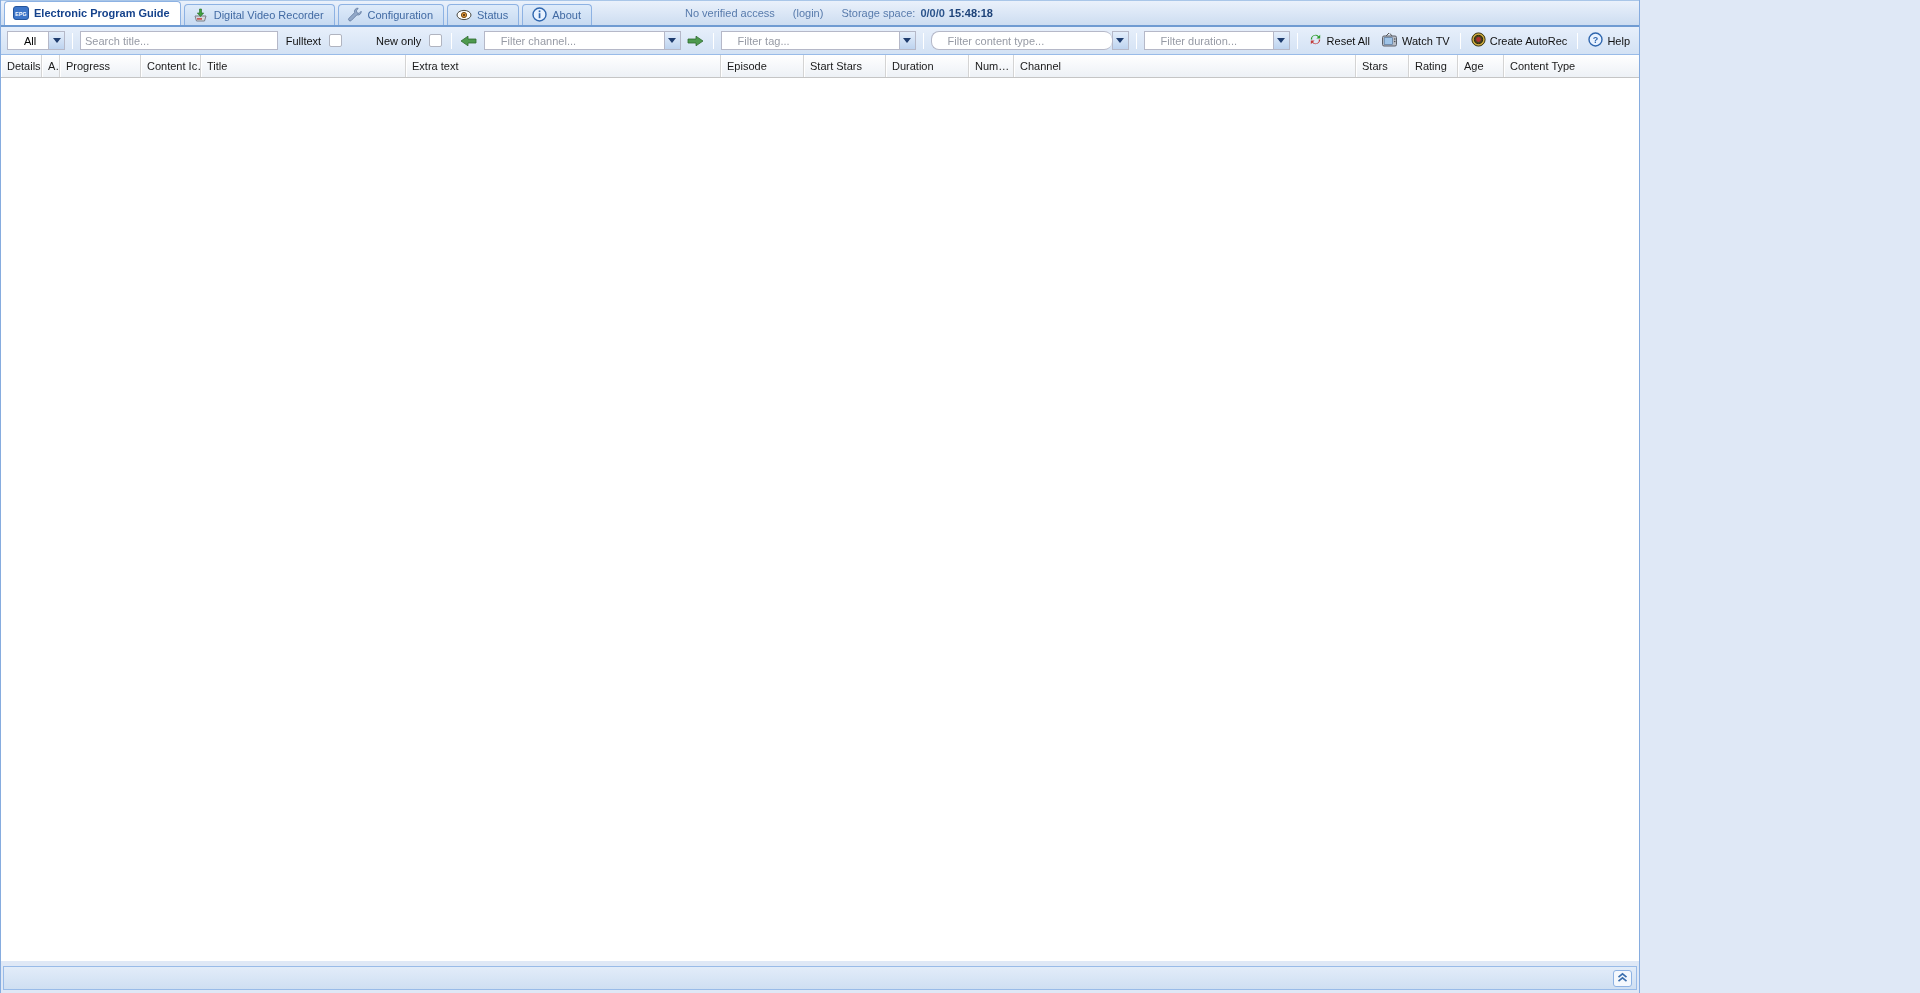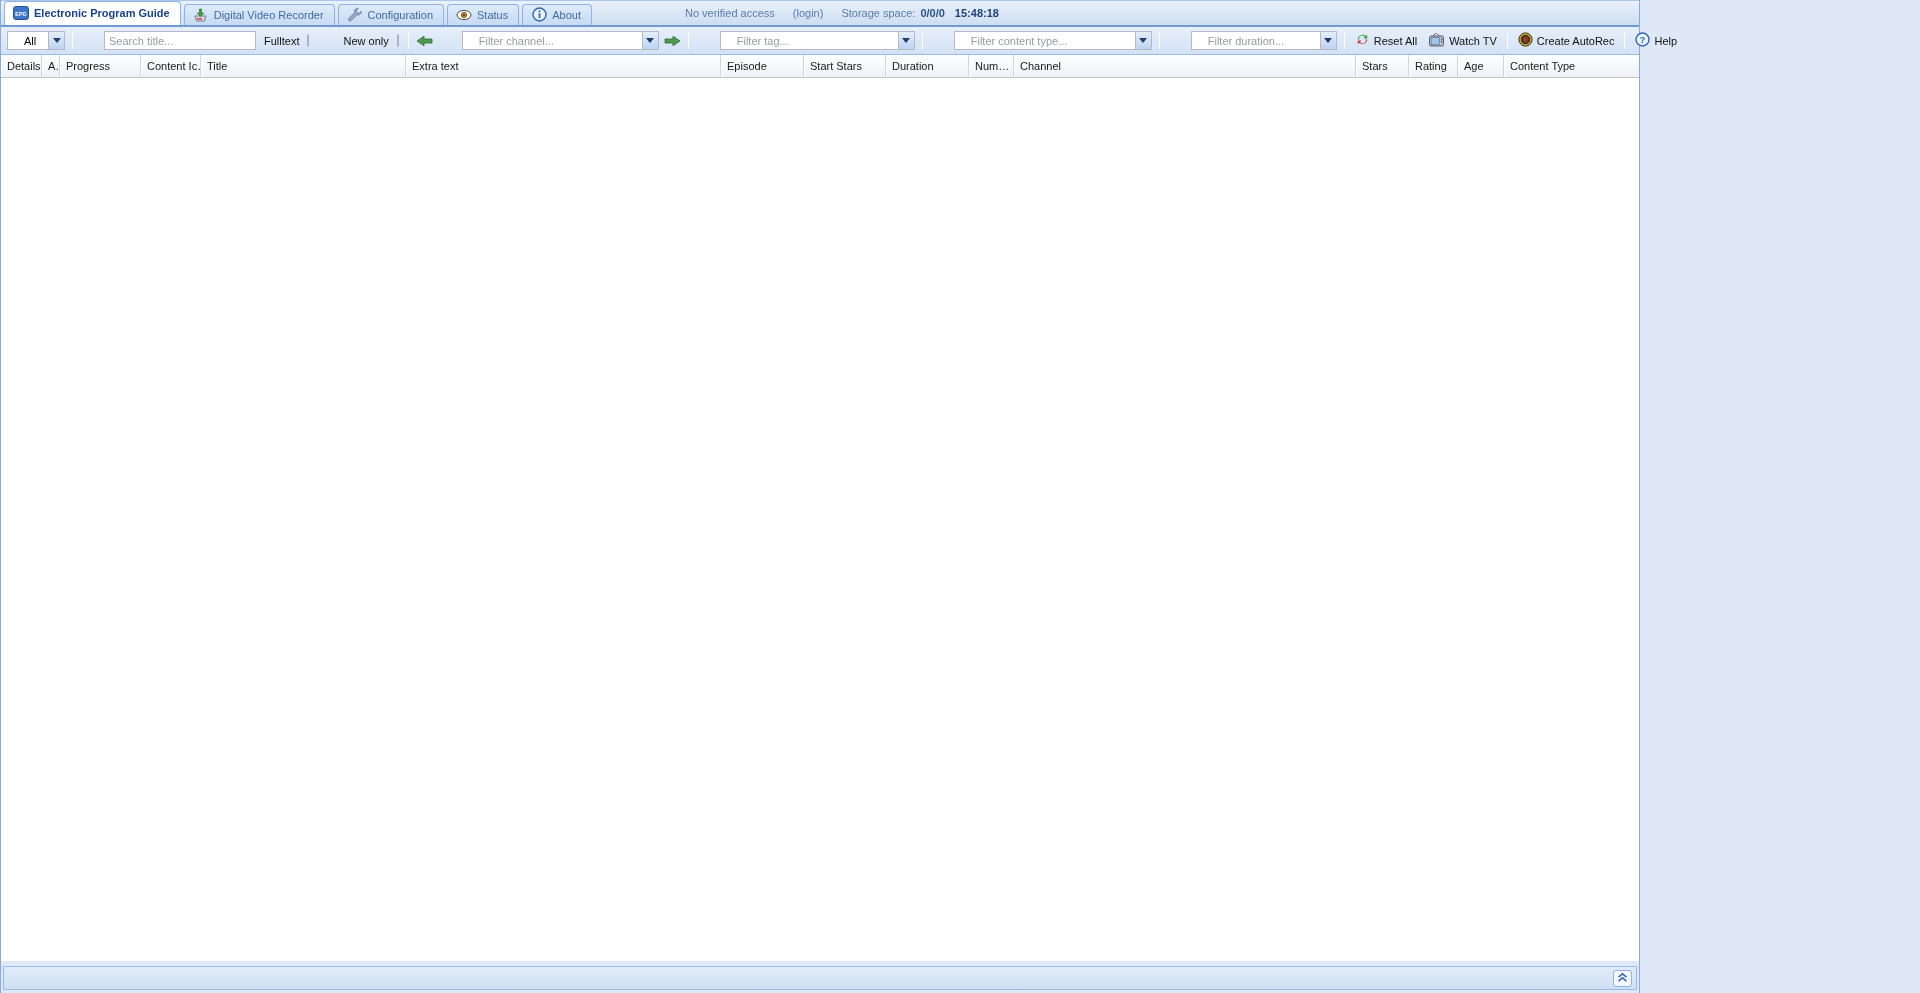--- a/index.html
+++ b/index.html
@@ -64,21 +64,21 @@
     padding: 0 6px; gap: 5px;
     white-space: nowrap;
   }
   .tb-sep { width: 1px; height: 16px; background: #a9bfd6; border-right: 1px solid #ffffff; margin: 0 2px; }
   .field {
     height: 19px; background: #fff;
     border: 1px solid #b5b8c8;
     display: inline-flex; align-items: center;
     padding: 0 4px; color: #000;
   }
-  input.field { outline: none; font-family: "Liberation Sans", sans-serif; font-size: 11px; margin-left: 24px; }
+  input.field { outline: none; font-family: "Liberation Sans", sans-serif; font-size: 11px; }
   input.field::placeholder { color: #979ba5; opacity: 1; }
   .combo { display: inline-flex; }
   .combo .combo-text { border-right: none; padding-left: 16px; }
   .combo-trigger {
     width: 17px; height: 19px;
     border: 1px solid #b5b8c8;
     background: linear-gradient(#e4eefb, #bdd3ef);
     display: inline-flex; align-items: center; justify-content: center;
     cursor: pointer;
   }
@@ -203,21 +203,21 @@
             <rect x="6.7" y="3.4" width="1.7" height="1.8" fill="#2f66ae"></rect>
           </svg>
       </span>
       <span>About</span>
     </div>
 
     <span class="strip-info" style="margin-left:90px;">No verified access</span>
     <span class="strip-info link" style="margin-left:18px;">(login)</span>
     <span class="strip-info" style="margin-left:18px;">Storage space:</span>
     <span class="strip-info strip-sp" style="margin-left:5px;">0/0/0</span>
-    <span class="strip-info strip-clock" style="margin-left:10px;text-align:right;">15:48:18</span>
+    <span class="strip-info strip-clock" style="margin-left:4px;text-align:right;">15:48:18</span>
   </div>
 
   <div class="toolbar">
     <span class="combo">
       <span class="field combo-text" style="width:41px;">All</span>
       <span class="combo-trigger">
           <span class="chevron-down"></span>
         </span>
     </span>
     <span class="tb-sep"></span>
@@ -245,21 +245,21 @@
     </span>
     <span class="tb-sep"></span>
     <span class="combo">
       <input class="field combo-text" style="width: 178px;" placeholder="Filter tag...">
       <span class="combo-trigger">
           <span class="chevron-down"></span>
         </span>
     </span>
     <span class="tb-sep"></span>
     <span class="combo">
-      <input class="field combo-text" style="width: 181px;" placeholder="Filter content type...">
+      <input class="field combo-text" style="width: 181px; border-radius: 8px;" placeholder="Filter content type...">
       <span class="combo-trigger">
           <span class="chevron-down"></span>
         </span>
     </span>
     <span class="tb-sep"></span>
     <span class="combo">
       <input class="field combo-text" style="width: 129px;" placeholder="Filter duration...">
       <span class="combo-trigger">
           <span class="chevron-down"></span>
         </span>

